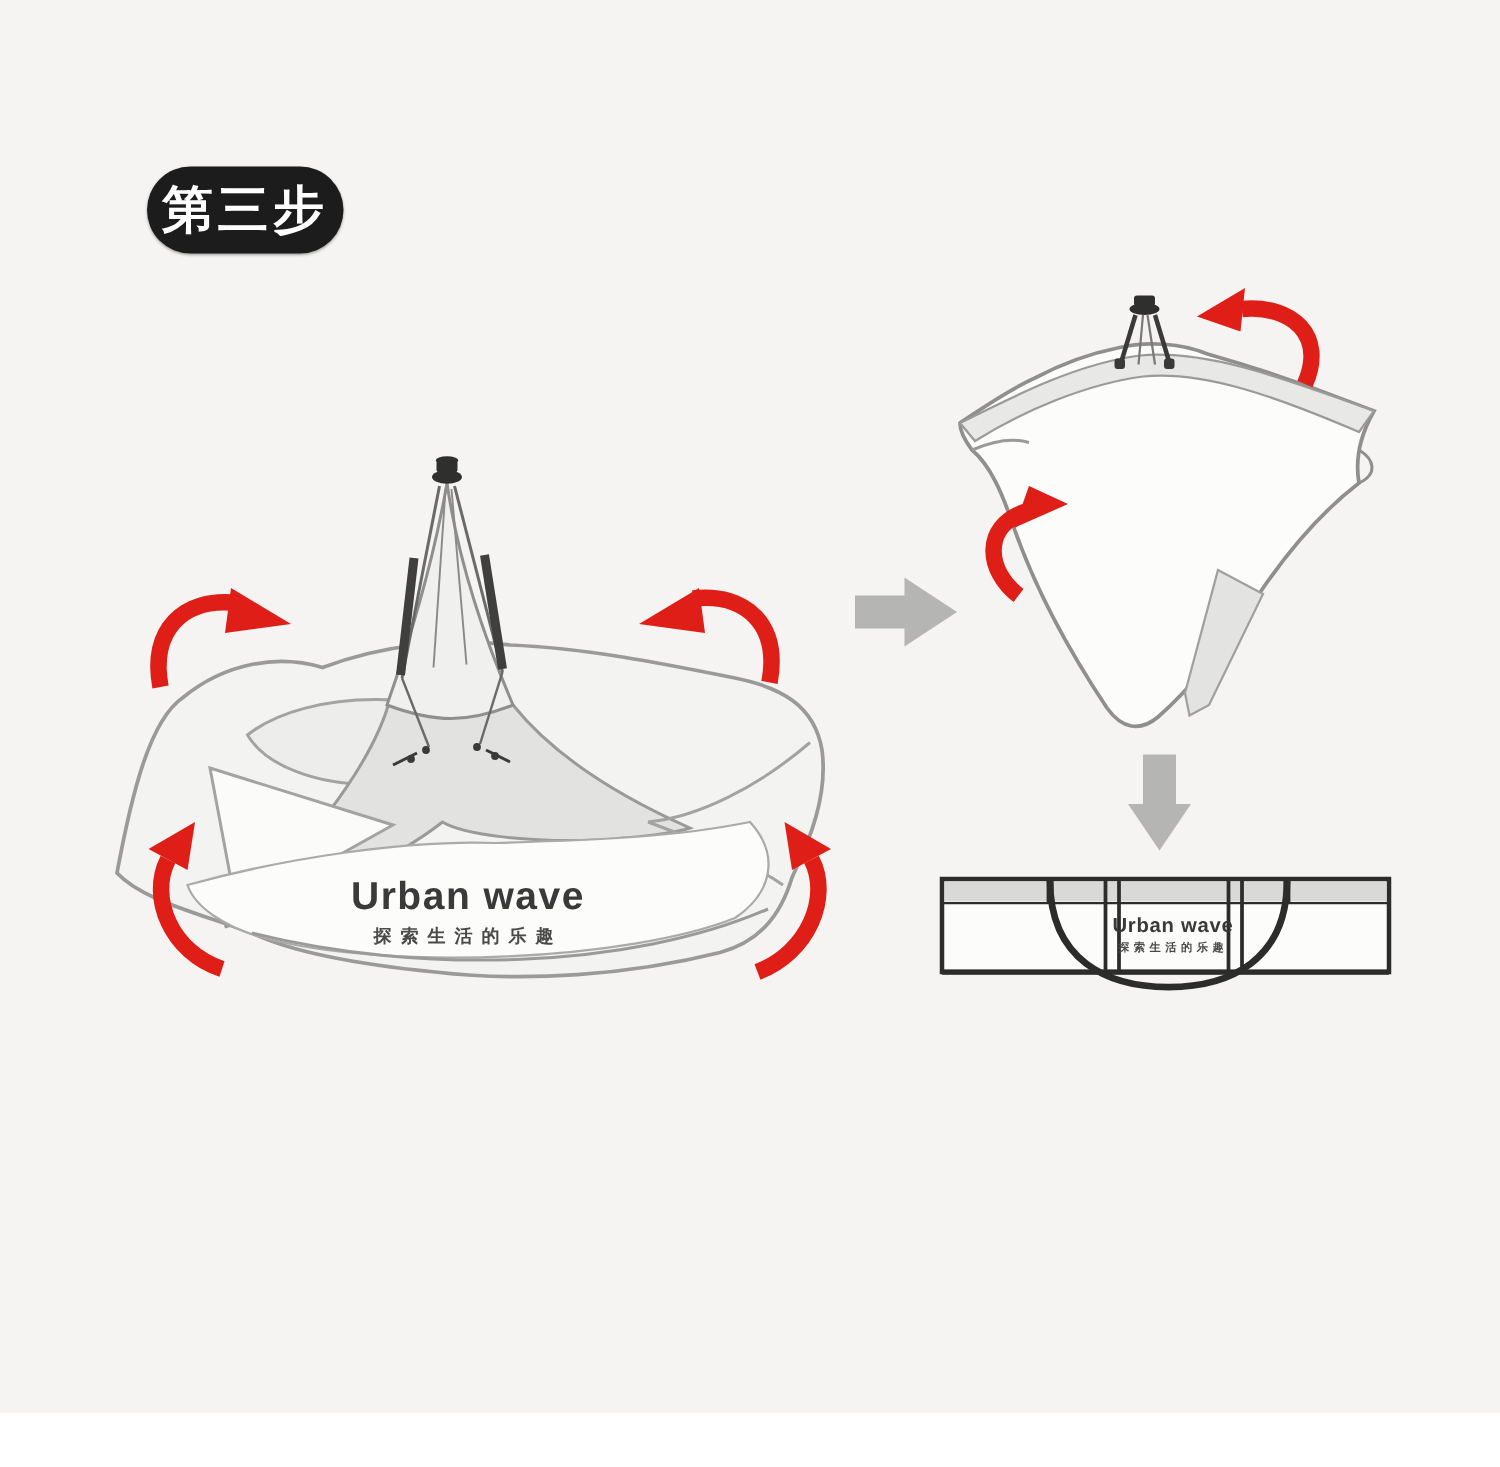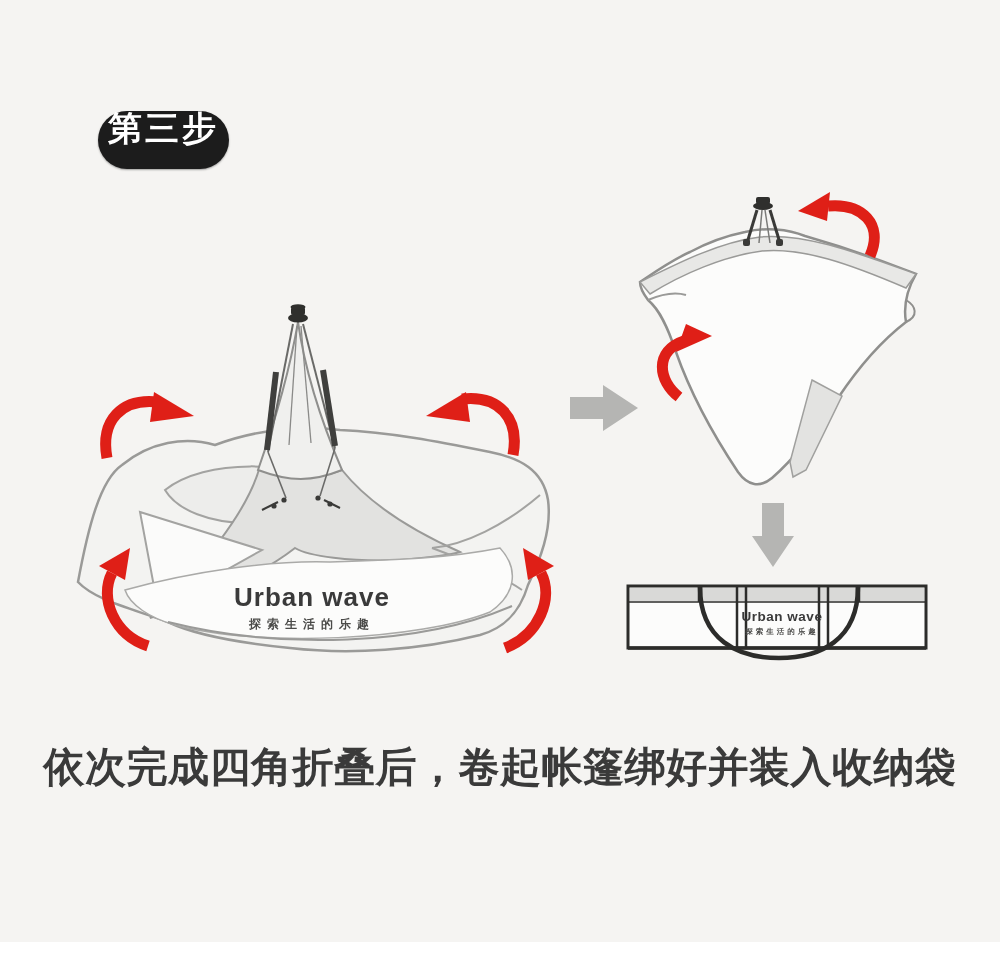--- a/index.html
+++ b/index.html
@@ -13,21 +13,21 @@
     position:absolute;left:0;top:0;width:1000px;height:942px;
     background:#f5f4f2;
   }
   .bottom-band{
     position:absolute;left:0;top:942px;width:1000px;height:36px;
     background:#ffffff;
   }
   .step-badge{
     position:absolute;left:98px;top:111px;width:131px;height:58px;
     background:#1c1c1c;border-radius:30px;
-    display:flex;justify-content:center;
+    display:flex;align-items:center;justify-content:center;
     box-shadow:0 1px 2px rgba(0,0,0,0.35);
   }
   .step-badge span{
     color:#ffffff;font-size:34px;font-weight:700;letter-spacing:3px;
     line-height:1;
   }
   .illus{position:absolute;}
   .caption{
     position:absolute;left:0;top:740px;width:1000px;
     text-align:center;
@@ -207,17 +207,16 @@
     </g>
     <g>
       <path d="M 700 587 C 700 640, 738 658, 779 658 C 820 658, 858 640, 858 587" fill="none" stroke="#2c2c2a" stroke-width="4.5"></path>
       <line x1="700" y1="586" x2="700" y2="602" stroke="#2c2c2a" stroke-width="4.5"></line>
       <line x1="858" y1="586" x2="858" y2="602" stroke="#2c2c2a" stroke-width="4.5"></line>
     </g>
     <text class="brand-big" x="782" y="621" font-size="13.5" letter-spacing="0.5" text-anchor="middle" fill="#222220">Urban wave</text>
     <text class="brand-small" x="782" y="634" font-size="7.5" letter-spacing="3" text-anchor="middle" fill="#222220">探索生活的乐趣</text>
   </svg>
 
-  <div class="caption">依次完成四角折叠后，卷起帐篷绑好并装入收纳袋</div>
 
 </div>
 
 <div class="bottom-band"></div>
 
 </body></html>

